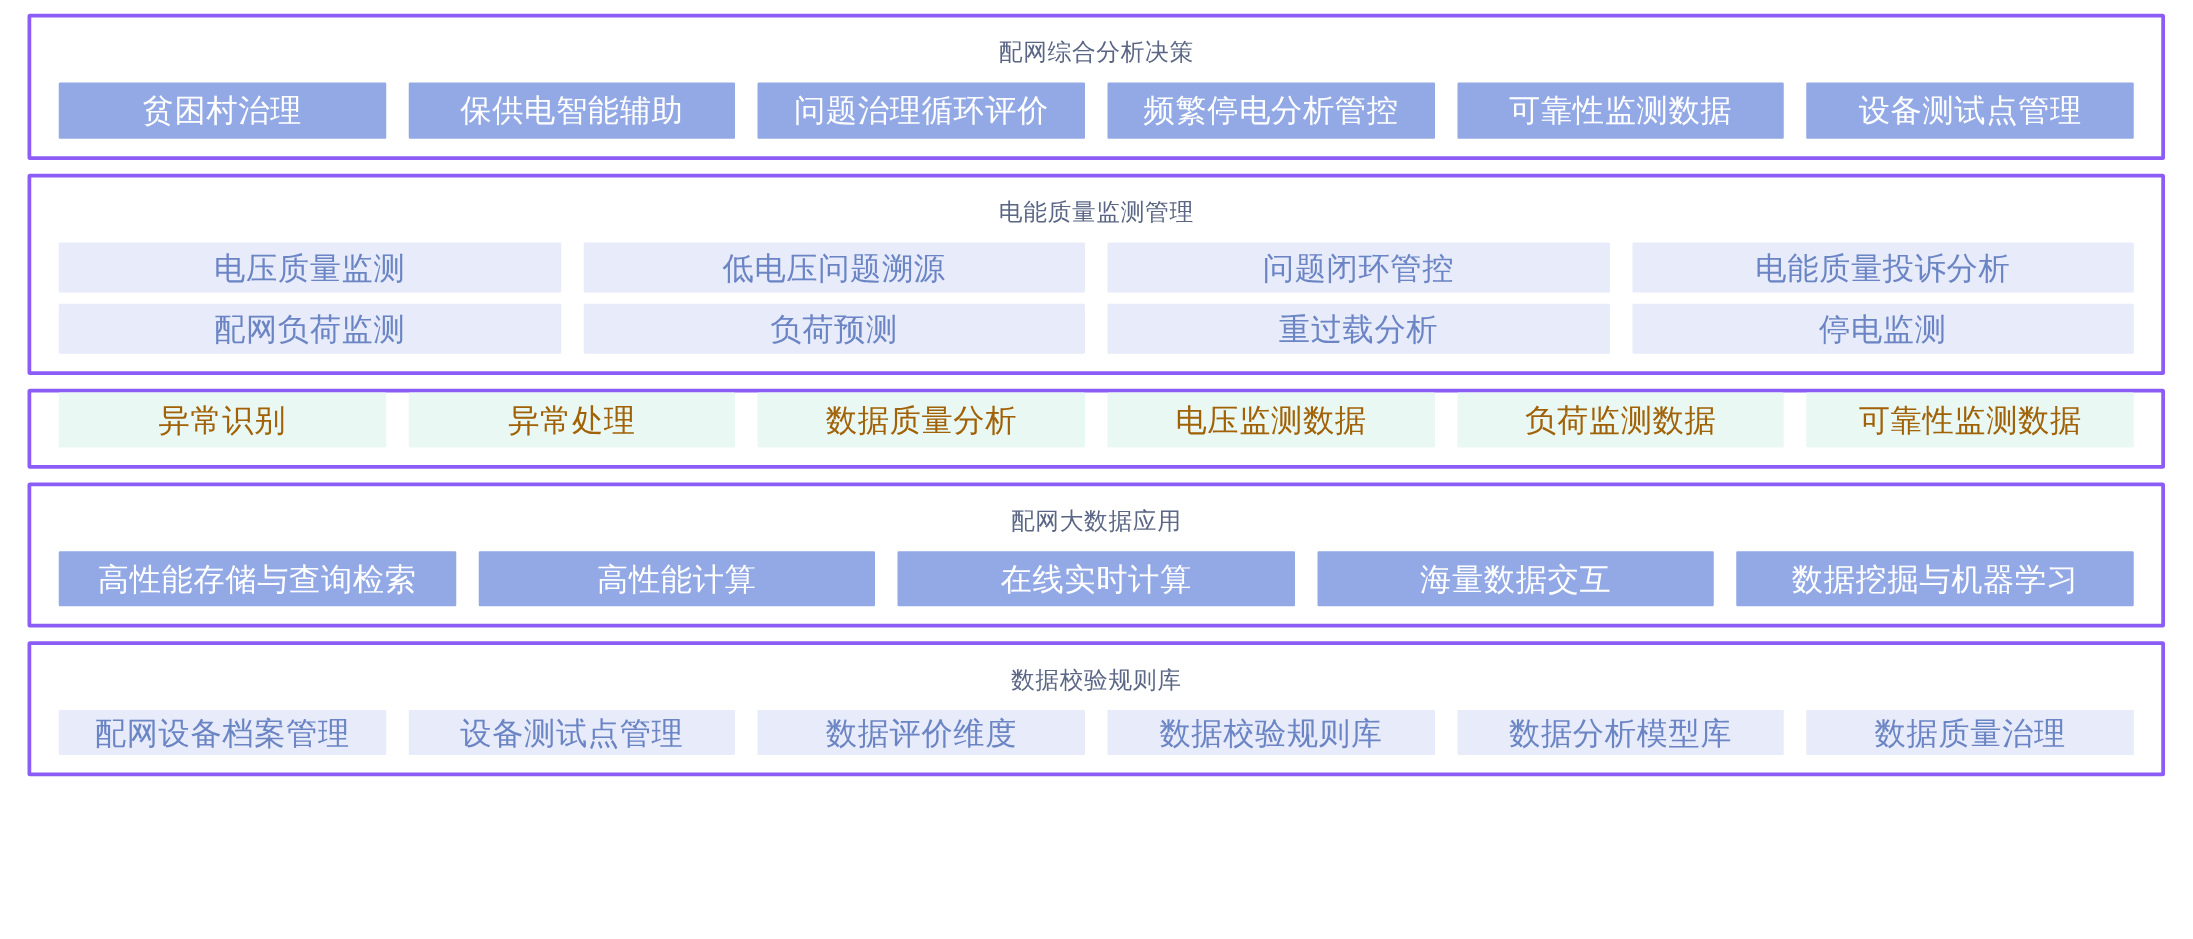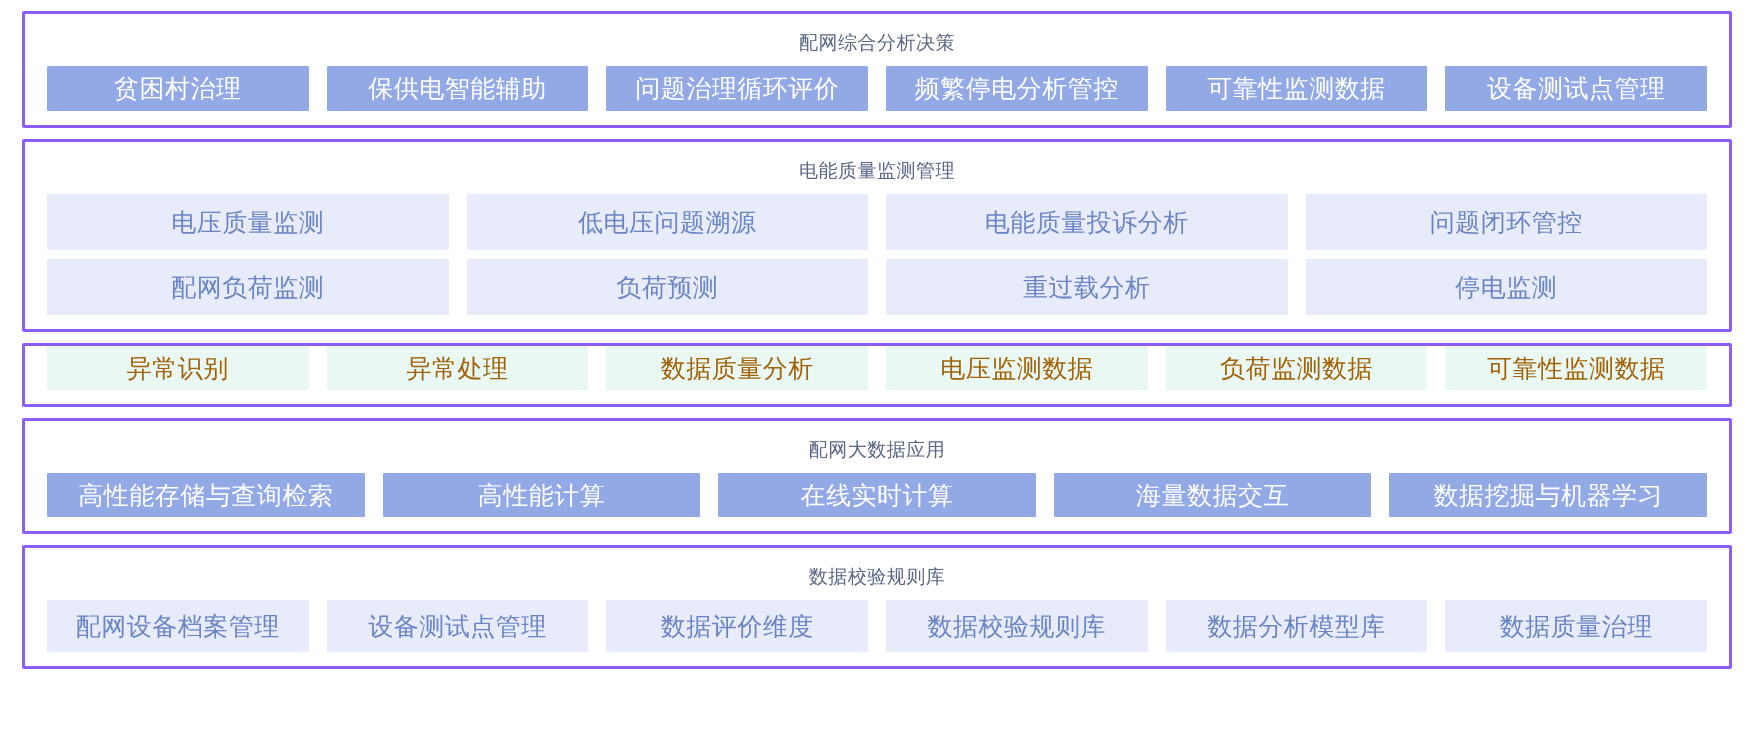--- a/index.html
+++ b/index.html
@@ -69,24 +69,24 @@
     background: #e7ebfa;
     color: #6b85c4;
   }
   .v-mint {
     background: #eaf8f4;
     color: #a16207;
   }
   
   .section[data-section="0"] .node { height: 45px; }
   .section[data-section="1"] .rows { gap: 9px; }
-  .section[data-section="1"] .node { height: 56px; }
+  .section[data-section="1"] .node { height: 40px; }
   .section[data-section="2"] .node { height: 44px; }
   .section[data-section="3"] .node { height: 44px; }
-  .section[data-section="4"] .node { height: 52px; }
+  .section[data-section="4"] .node { height: 36px; }
 </style>
 </head>
 <body>
 
 <div id="architecture-diagram">
     <div class="section" data-section="0">
       <div class="section-title">配网综合分析决策</div>
       <div class="rows">
         <div class="row">
           <div class="node v-solid">贫困村治理</div>
@@ -97,22 +97,22 @@
           <div class="node v-solid">设备测试点管理</div>
         </div>
       </div>
     </div>
     <div class="section" data-section="1">
       <div class="section-title">电能质量监测管理</div>
       <div class="rows">
         <div class="row">
           <div class="node v-lavender">电压质量监测</div>
           <div class="node v-lavender">低电压问题溯源</div>
+          <div class="node v-lavender">问题闭环管控</div>
           <div class="node v-lavender">电能质量投诉分析</div>
-          <div class="node v-lavender">问题闭环管控</div>
         </div>
         <div class="row">
           <div class="node v-lavender">配网负荷监测</div>
           <div class="node v-lavender">负荷预测</div>
           <div class="node v-lavender">重过载分析</div>
           <div class="node v-lavender">停电监测</div>
         </div>
       </div>
     </div>
     <div class="section" data-section="2">

